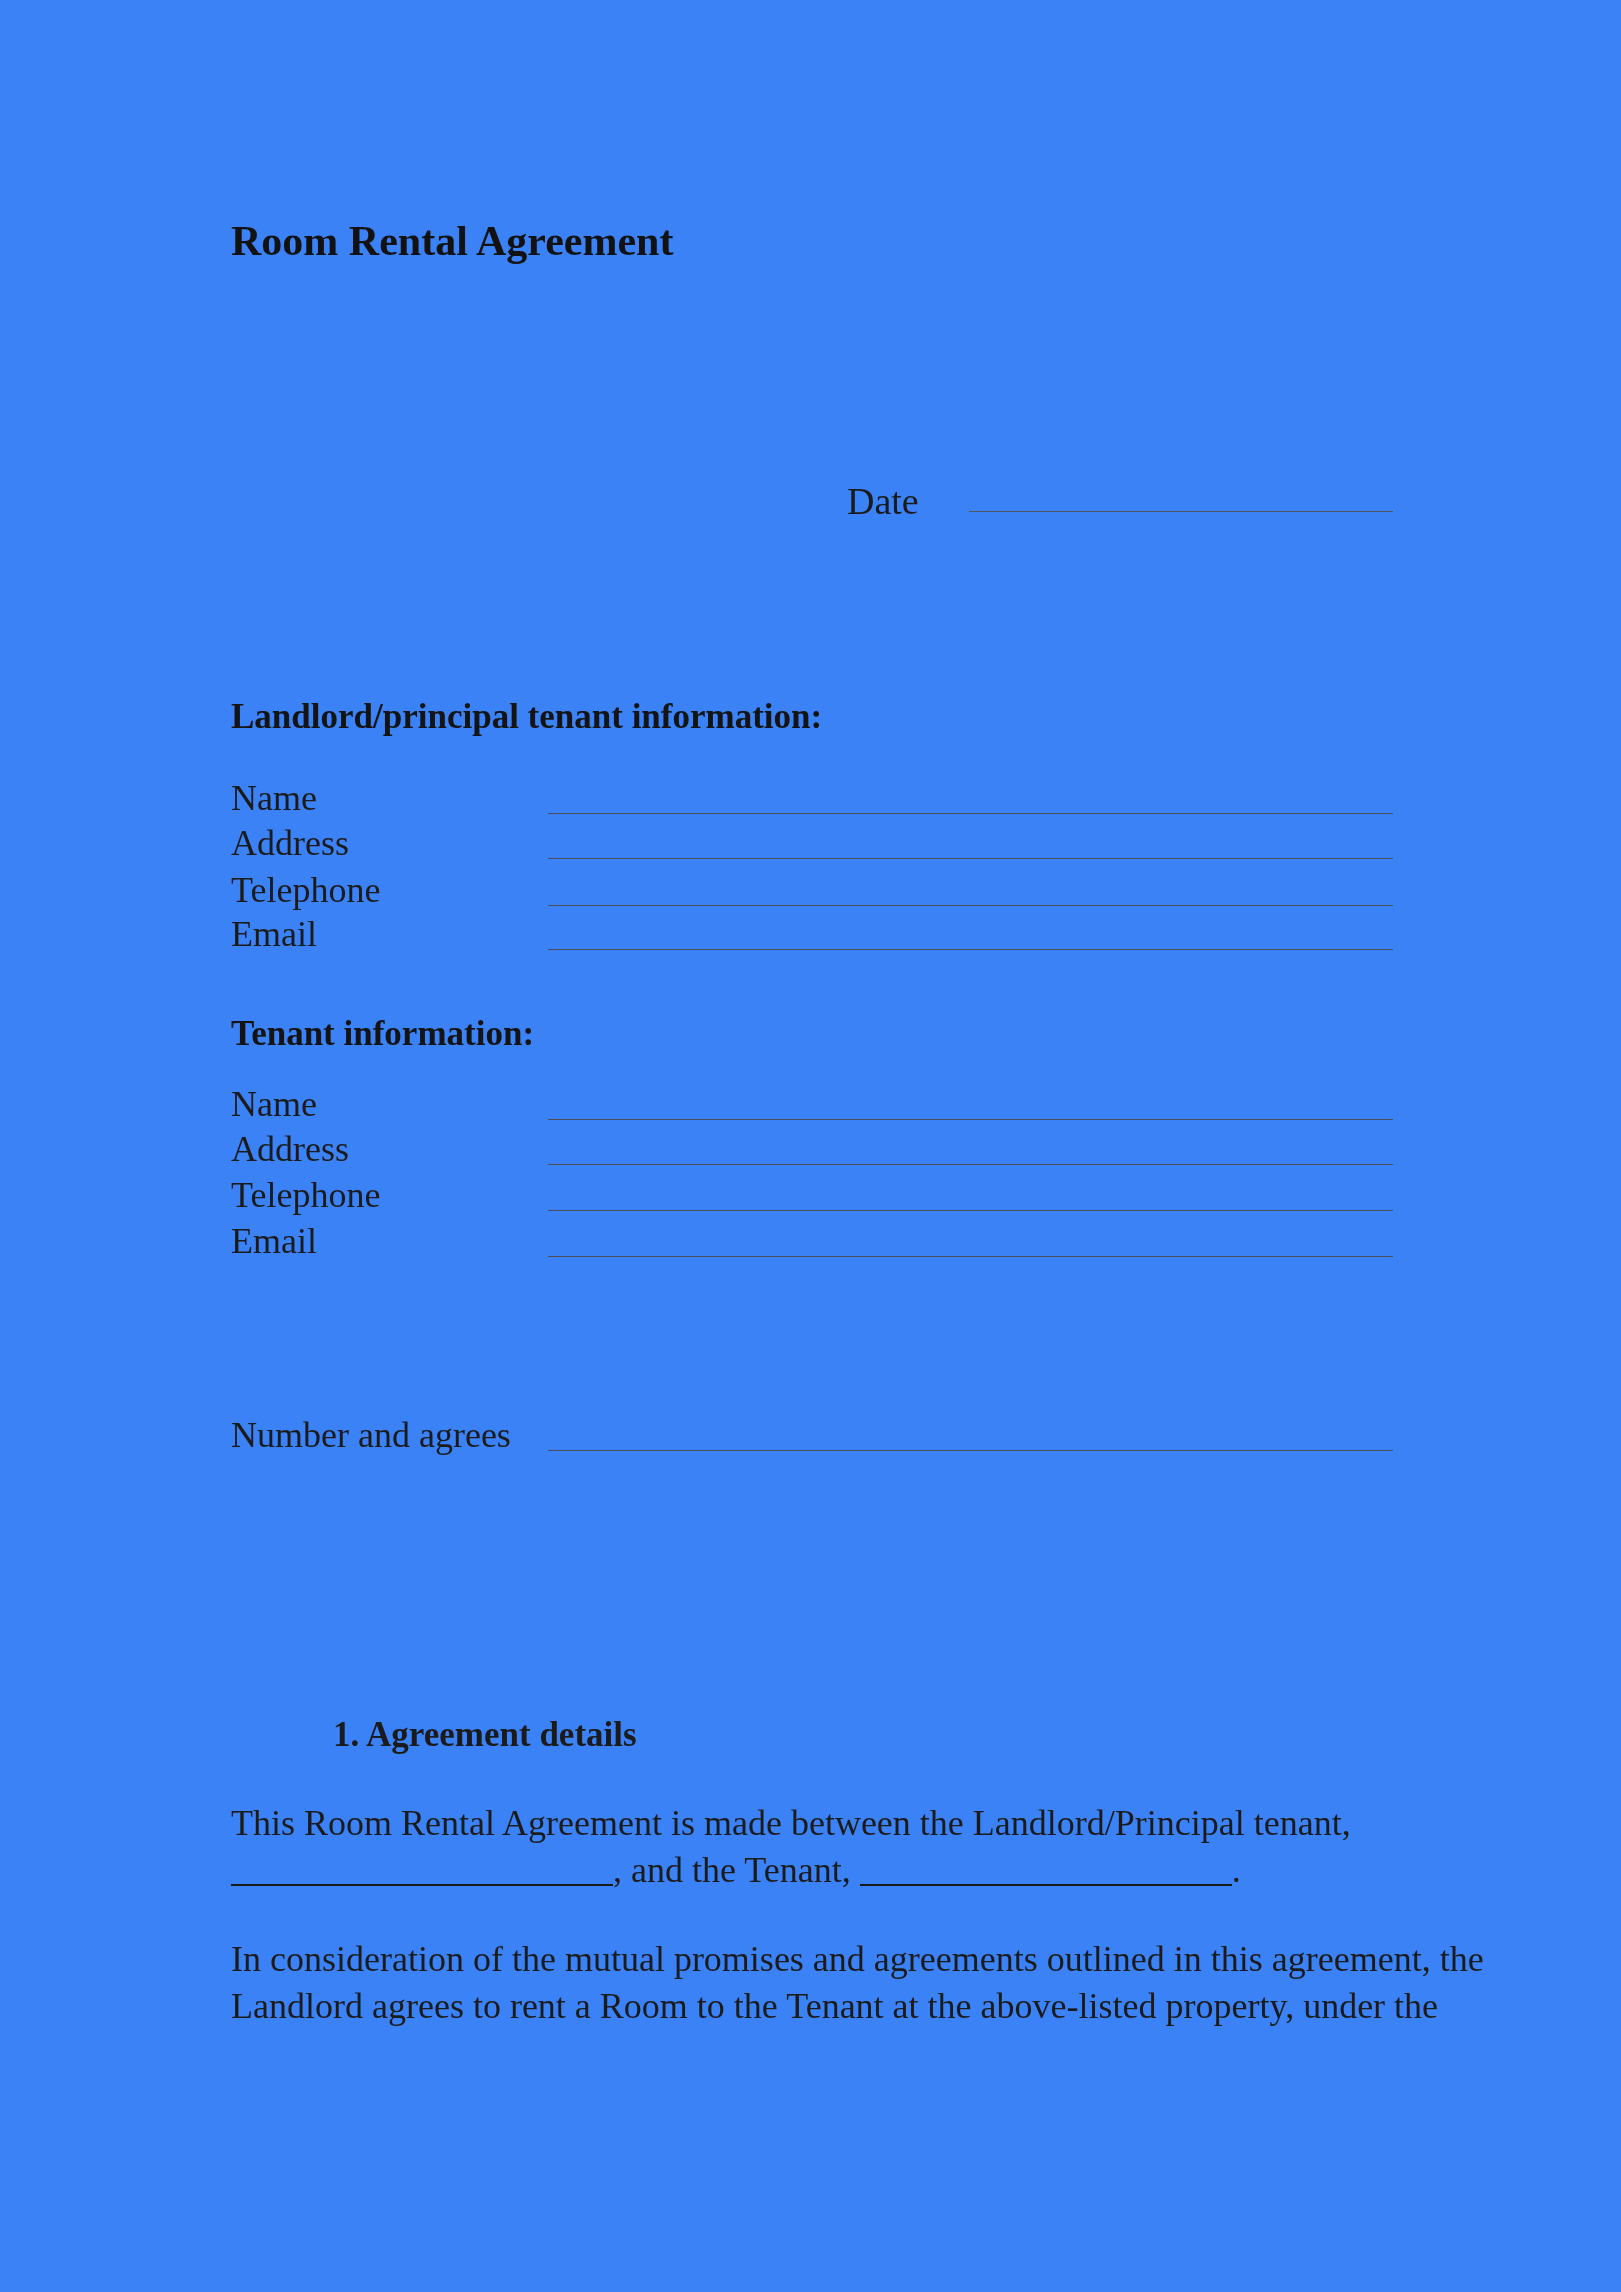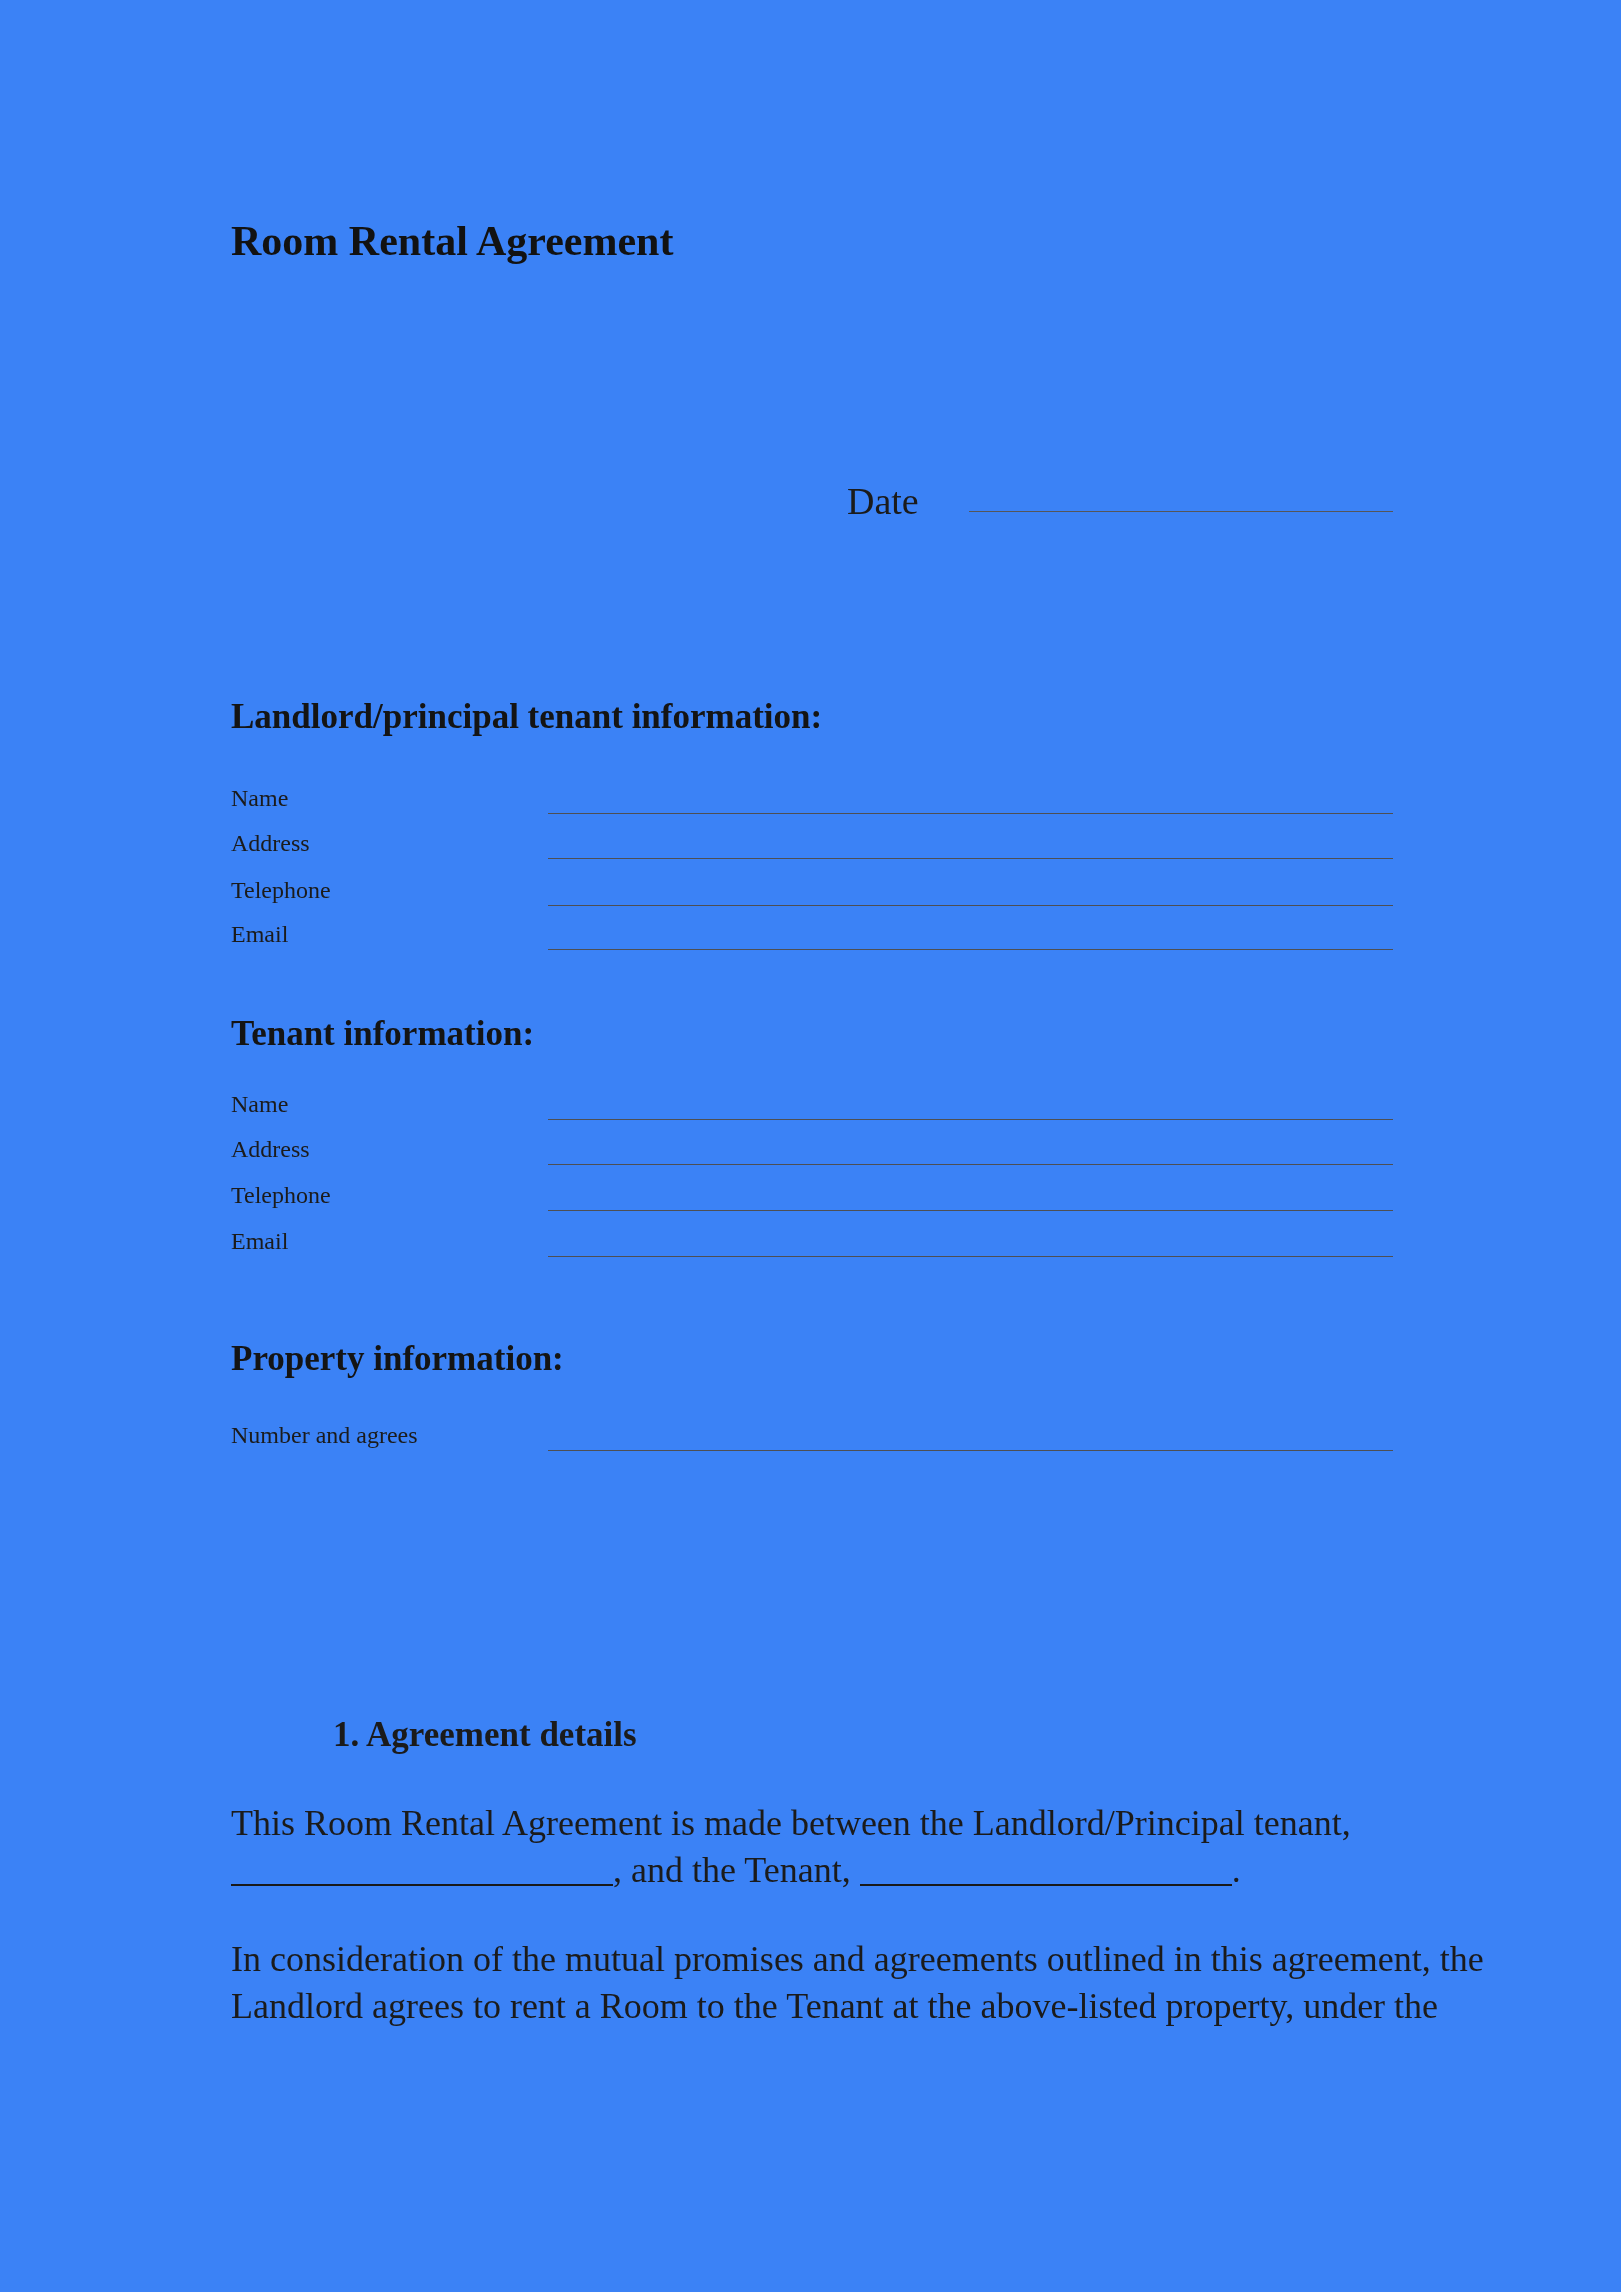--- a/index.html
+++ b/index.html
@@ -55,21 +55,21 @@
   .sec-h.landlord { top: 694px; }
   .sec-h.tenant   { top: 999px; margin-top: 12px; }
   .sec-h.property { top: 1336px; }
   .row {
     position: absolute;
     left: 231px;
     width: 1162px;
     height: 36px;
   }
   .row-label {
-    font-size: 24px;
+    font-size: 36px;
     line-height: 41px;
     white-space: nowrap;
     margin-top: 23px;
   }
   .row-line {
     position: absolute;
     left: 317px;
     right: 0;
     bottom: 0;
     height: 0;
@@ -147,21 +147,20 @@
   </div>
   <div class="row r-t3">
     <span class="row-label">Telephone</span>
     <div class="row-line"></div>
   </div>
   <div class="row r-t4">
     <span class="row-label">Email</span>
     <div class="row-line"></div>
   </div>
 
-  <div class="sec-h property">Property information:</div>
 
   <div class="row r-p1">
     <span class="row-label">Number and agrees</span>
     <div class="row-line"></div>
   </div>
 
   <div class="agr-h">1. Agreement details</div>
 
   <div class="para para1">
     <div class="pline">This Room Rental Agreement is made between the Landlord/Principal tenant,</div>

